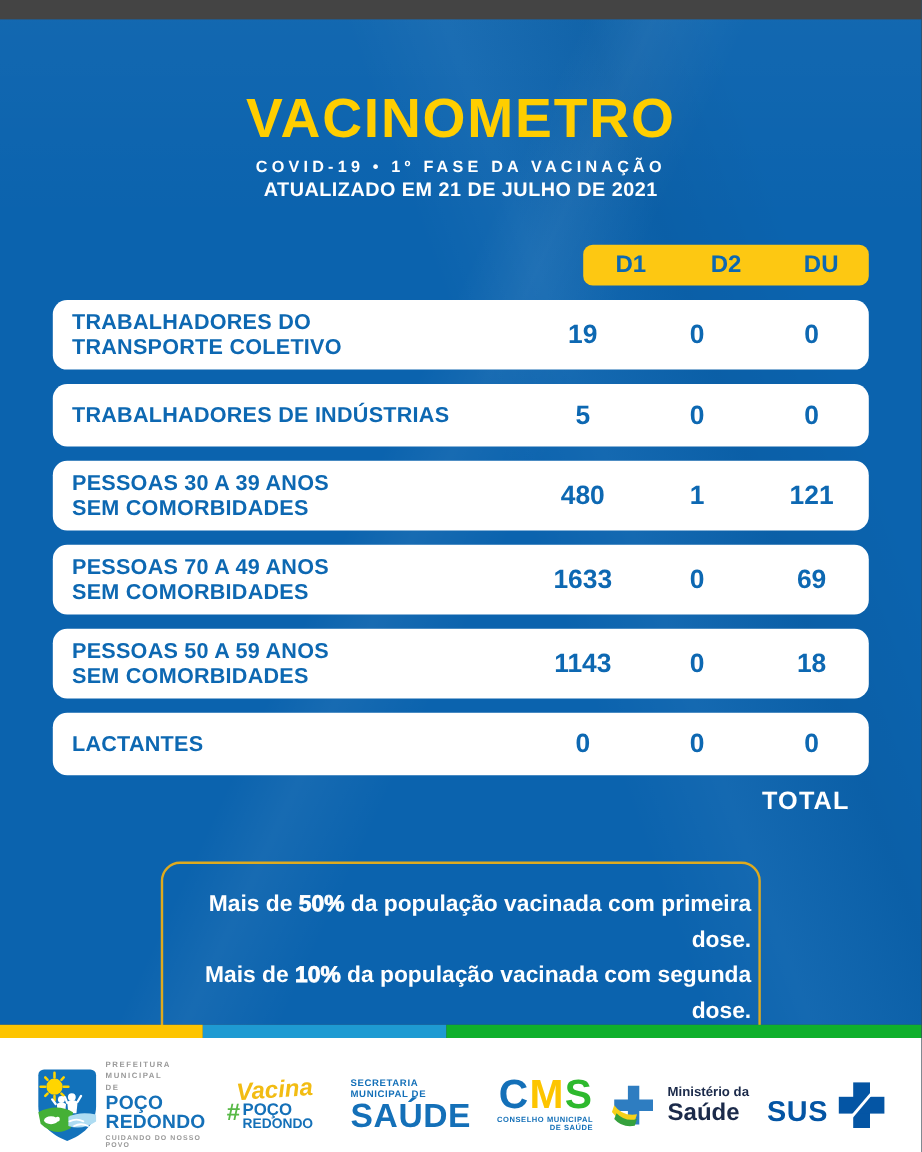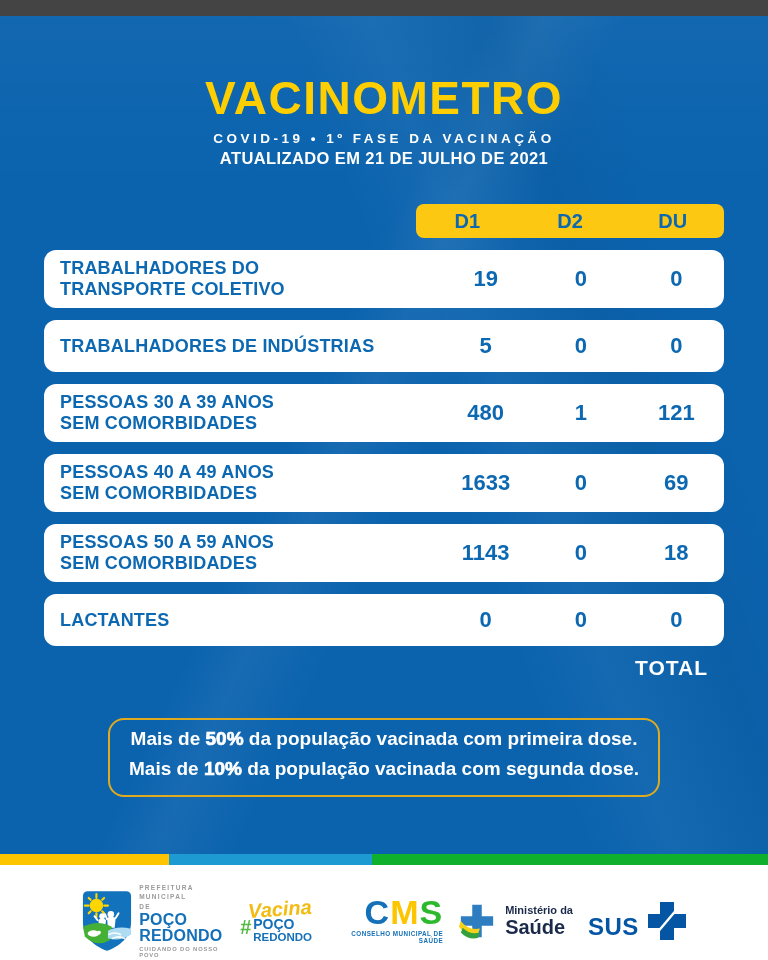--- a/index.html
+++ b/index.html
@@ -31,21 +31,21 @@
   }
   .updated{
     margin-top:3px;color:#fff;font-size:16.5px;font-weight:bold;
     letter-spacing:.4px;
   }
   
   .tbl{margin-top:36px;}
   .cells{display:flex;width:286px;flex:none;}
   .cell{flex:1;text-align:center;}
   .col-header{
-    margin-left:auto;width:308px;height:34px;background:#fdc812;
+    margin-left:auto;width:238px;height:34px;background:#fdc812;
     border-radius:8px;display:flex;align-items:center;
   }
   .col-header .cell{color:#0d68b2;font-size:20px;font-weight:bold;}
   .row{
     display:flex;align-items:center;background:#fff;border-radius:12px;
     margin-top:12px;padding-left:16px;box-sizing:border-box;width:680px;
   }
   .row:first-of-type{margin-top:14px;}
   .row.tall{height:58px;}
   .row.short{height:52px;}
@@ -55,23 +55,23 @@
   .row .cell{color:#0d68b2;font-size:22px;font-weight:bold;}
   .total-row{display:flex;align-items:center;justify-content:flex-end;margin-top:10px;gap:40px;}
   .total-label{color:#fff;font-size:21px;font-weight:bold;letter-spacing:1px;margin-right:16px;}
   .total-bar{
     width:286px;height:38px;background:#16c20f;border-radius:8px;
     display:flex;align-items:center;
   }
   .total-bar .cell{color:#fff;font-size:20px;font-weight:bold;}
   
   .note{
-    margin:38px auto 0;width:552px;box-sizing:border-box;
+    margin:38px auto 0;width:500px;box-sizing:border-box;
     border:2.5px solid #dfaa1e;border-radius:16px;
-    padding:4px 6px 12px;text-align:center;
+    padding:19px 6px 12px;text-align:right;
     color:#fff;font-size:19px;line-height:1.55;font-weight:600;
   }
   .note .pct{font-weight:bold;-webkit-text-stroke:.7px #fff;}
   
   .strip{position:absolute;left:0;top:838px;width:768px;height:11px;display:flex;}
   .strip .seg-yellow{width:169px;background:#fdc400;}
   .strip .seg-lightblue{width:203px;background:#1e9ad2;}
   .strip .seg-green{flex:1;background:#0fb02c;}
   
   .footer{
@@ -157,21 +157,21 @@
           </div>
           <div class="cells">
             <span class="cell">480</span>
             <span class="cell">1</span>
             <span class="cell">121</span>
           </div>
         </div>
 
         <div class="row tall">
           <div class="row-label">
-            <span>PESSOAS 40 A 49 ANOS</span>
+            <span>PESSOAS 70 A 49 ANOS</span>
             <span>SEM COMORBIDADES</span>
           </div>
           <div class="cells">
             <span class="cell">1633</span>
             <span class="cell">0</span>
             <span class="cell">69</span>
           </div>
         </div>
 
         <div class="row tall">
@@ -257,20 +257,24 @@
       <span class="vacina-script">Vacina</span>
       <div class="vacina-row">
         <span class="vacina-hash">#</span>
         <span class="vacina-names">
           <span class="vacina-n1">POÇO</span>
           <span class="vacina-n2">REDONDO</span>
         </span>
       </div>
     </div>
 
+    <div class="secretaria">
+      <span class="sec-top">SECRETARIA MUNICIPAL DE</span>
+      <span class="sec-name">SAÚDE</span>
+    </div>
 
     <div class="cms">
       <div class="cms-letters">
         <span class="cms-c">C</span><span class="cms-m">M</span><span class="cms-s">S</span>
       </div>
       <span class="cms-sub">CONSELHO MUNICIPAL DE SAÚDE</span>
     </div>
 
     <div class="logo ms">
       <svg width="38" height="38" viewBox="0 0 40 40">

